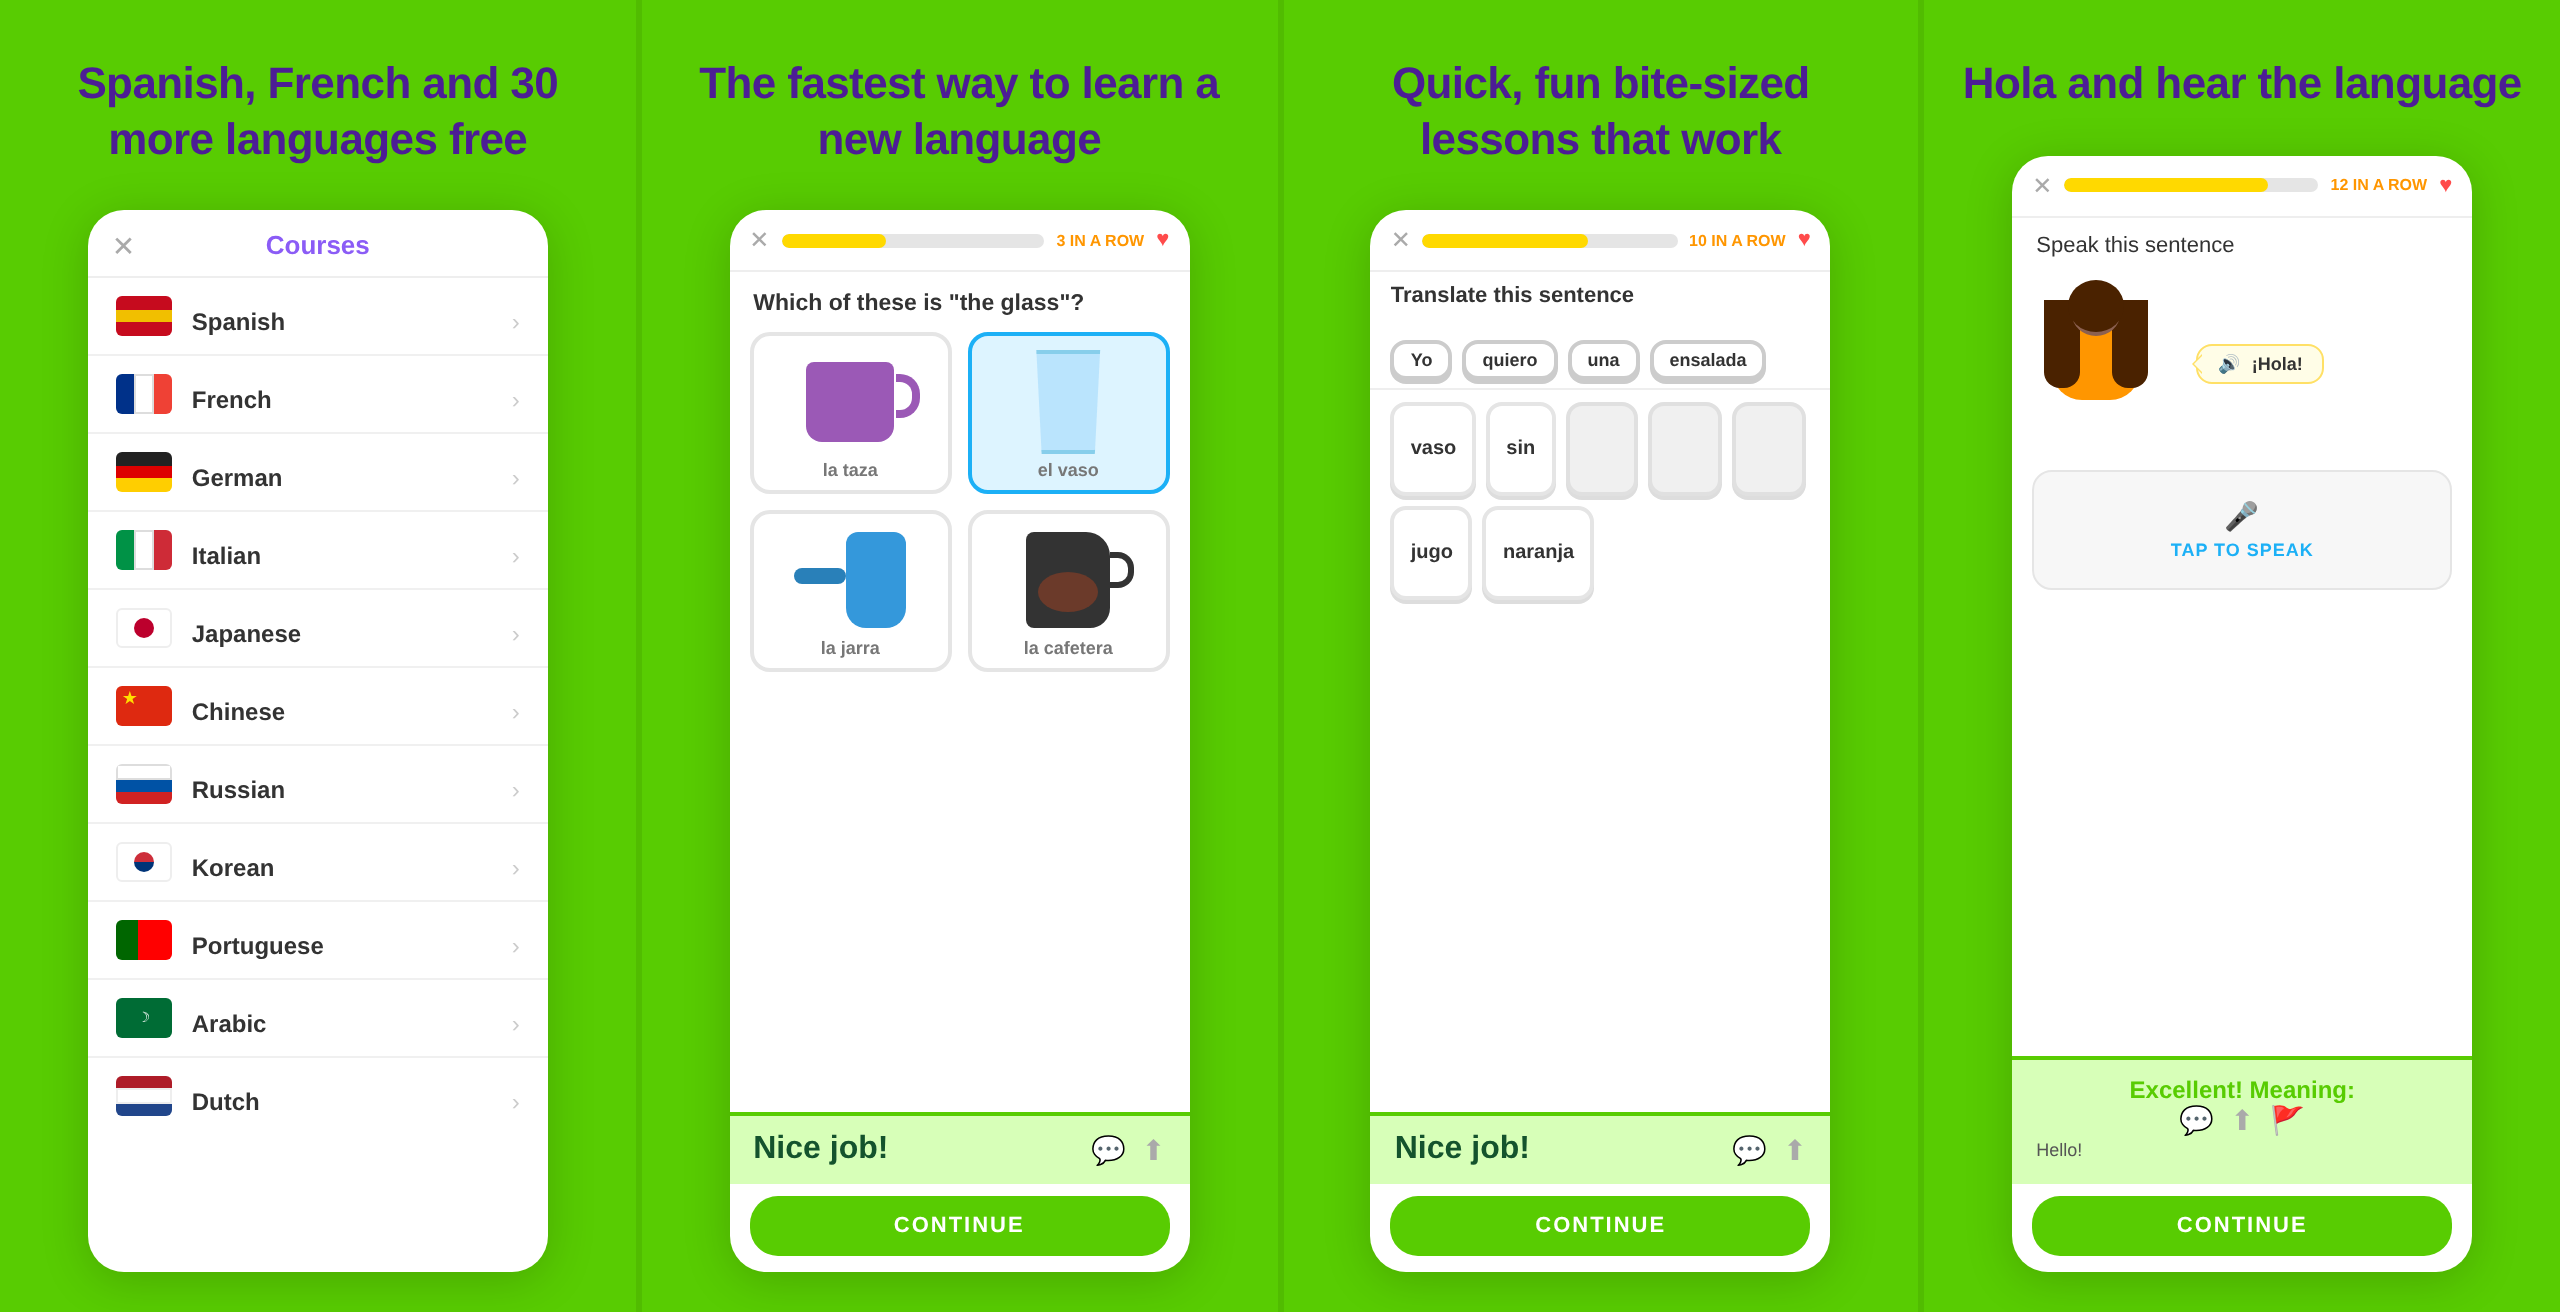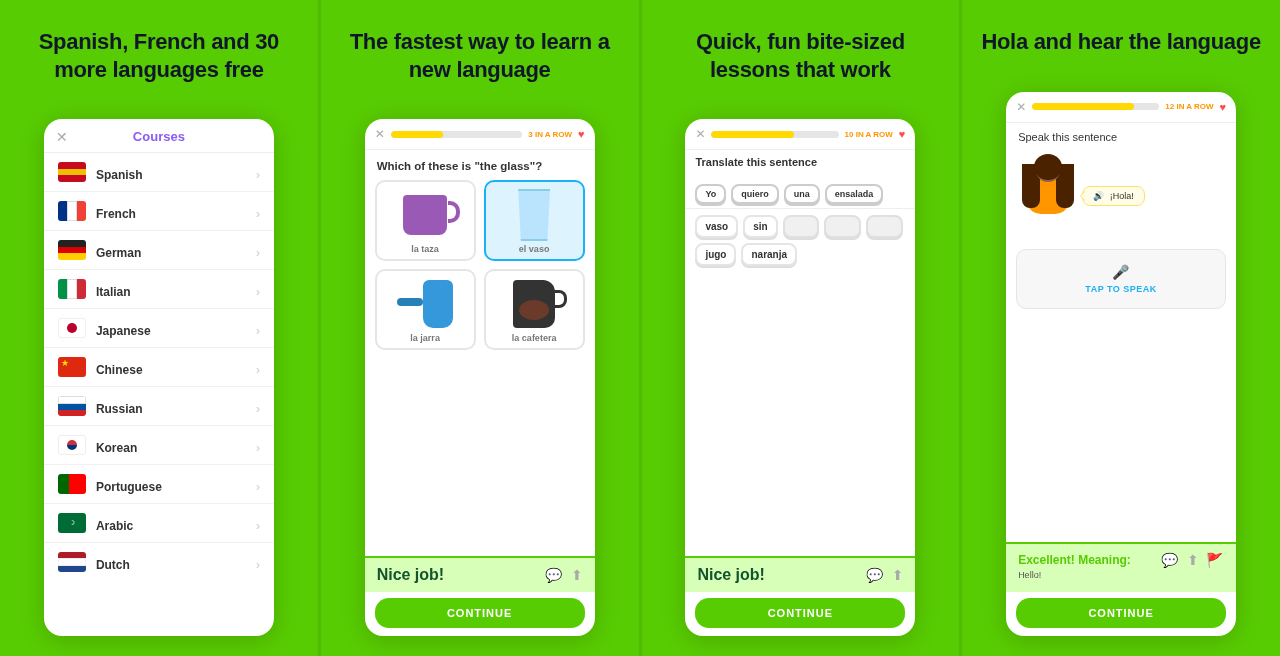--- a/index.html
+++ b/index.html
@@ -19,26 +19,26 @@
       flex-direction: column;
       align-items: center;
       padding: 28px 18px 20px;
       position: relative;
     }
     .panel + .panel {
       border-left: 3px solid rgba(0,0,0,0.08);
     }
 
     .panel-title {
-      color: #0f172a;
+      color: #4c1d95;
       font-size: 22px;
       font-weight: 800;
       text-align: center;
       line-height: 1.25;
-      margin-bottom: 36px;
+      margin-bottom: 22px;
       letter-spacing: -0.3px;
     }
 
     
     .phone {
       background: #fff;
       border-radius: 18px;
       width: 230px;
       flex: 1;
       display: flex;
@@ -256,21 +256,21 @@
     .word-bank {
       display: flex;
       flex-wrap: wrap;
       gap: 5px;
       padding: 6px 10px;
     }
     .word-chip {
       background: #fff;
       border: 2px solid #e5e5e5;
       border-radius: 8px;
-      padding: 4px 8px;
+      padding: 16px 8px;
       font-size: 10px;
       color: #333;
       font-weight: 600;
       cursor: pointer;
       box-shadow: 0 2px 0 #ddd;
     }
     .word-chip.blank {
       background: #f0f0f0;
       border-color: #e0e0e0;
       color: transparent;
@@ -309,20 +309,21 @@
       background: #d7ffb8;
       border-top: 2px solid #58cc02;
       padding: 8px 12px;
       margin-top: auto;
     }
     .excellent-row {
       display: flex;
       align-items: center;
       justify-content: space-between;
       margin-bottom: 2px;
+      flex-direction: column;
     }
     .excellent-title {
       font-size: 12px;
       font-weight: 800;
       color: #58cc02;
     }
     .excellent-sub {
       font-size: 9px;
       color: #555;
       margin-bottom: 4px;
@@ -663,21 +664,21 @@
       <div style="display:flex;align-items:center;height:90px;position:relative">
         <div style="position:relative;width:60px;height:80px;flex-shrink:0">
           <div style="width:28px;height:26px;background:#4a2200;border-radius:50%;position:absolute;top:-2px;left:16px;z-index:3"></div>
           <div style="width:24px;height:22px;background:#8b6050;border-radius:50%;position:absolute;top:4px;left:18px;z-index:2"></div>
           <div style="width:44px;height:36px;background:#ff9600;border-radius:30% 30% 15px 15px;position:absolute;top:22px;left:8px;z-index:1"></div>
 
           <div style="width:18px;height:44px;background:#4a2200;border-radius:0 0 8px 8px;position:absolute;top:8px;left:4px;z-index:1"></div>
           <div style="width:18px;height:44px;background:#4a2200;border-radius:0 0 8px 8px;position:absolute;top:8px;right:4px;z-index:1"></div>
         </div>
 
-        <div style="background:#fffde7;border:1.5px solid #ffe066;border-radius:8px;padding:4px 10px;font-size:9px;font-weight:400;color:#333;margin-left:4px;position:relative;white-space:nowrap">
+        <div style="background:#fffde7;border:1.5px solid #ffe066;border-radius:8px;padding:4px 10px;font-size:9px;font-weight:700;color:#333;margin-left:20px;position:relative;white-space:nowrap">
           <span style="color:#1cb0f6;margin-right:3px">🔊</span>
           <span>¡Hola!</span>
           <div style="position:absolute;left:-8px;top:50%;transform:translateY(-50%);width:0;height:0;border:5px solid transparent;border-right-color:#ffe066"></div>
           <div style="position:absolute;left:-6px;top:50%;transform:translateY(-50%);width:0;height:0;border:4px solid transparent;border-right-color:#fffde7"></div>
         </div>
       </div>
     </div>
 
     <div class="speak-input-area">
       <span class="mic-icon">🎤</span>

